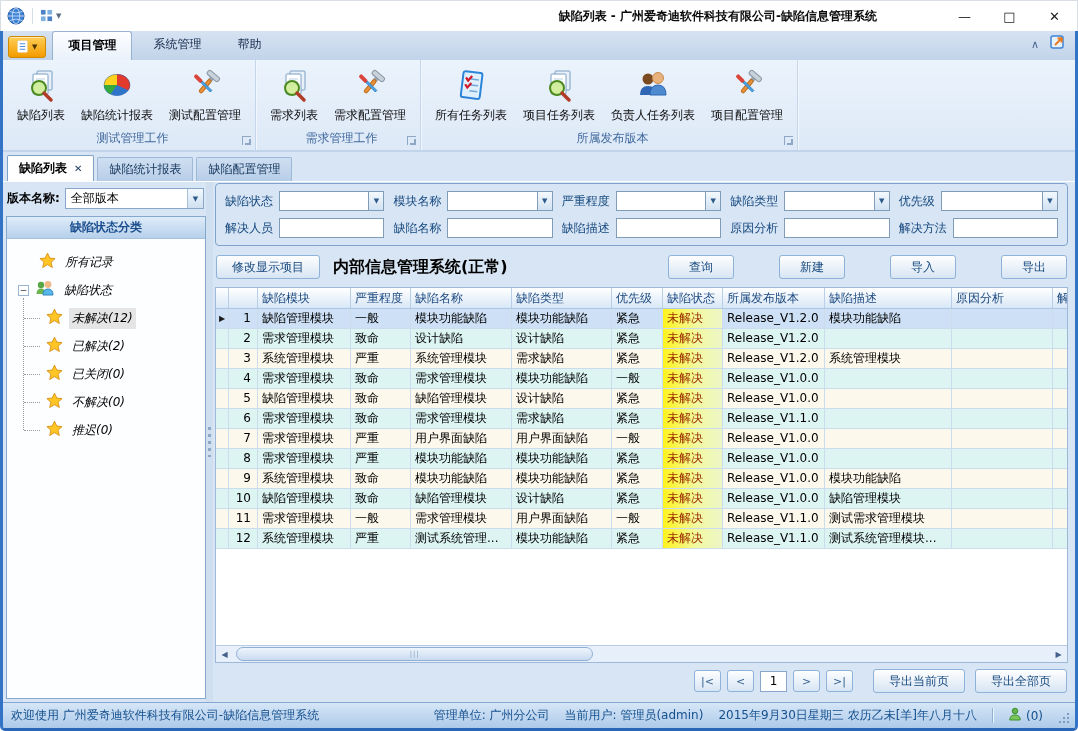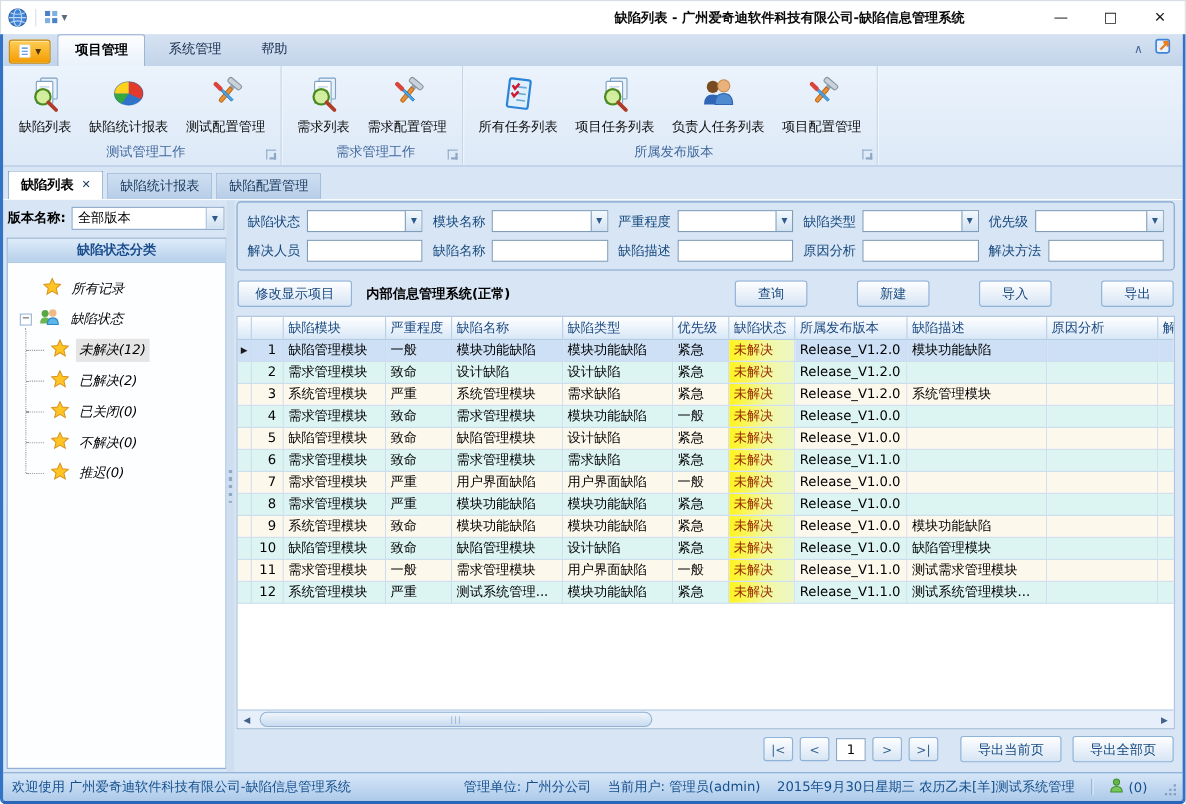--- a/index.html
+++ b/index.html
@@ -96,21 +96,21 @@
   .fcombo .val { flex:1; }
   .fcombo .dd { width:15px; background:linear-gradient(#f3f9fe,#d2e2f2); border-left:1px solid #7f9db9;
                 display:flex; align-items:center; justify-content:center; font-size:7px; color:#2d5a8a; }
   .finput { flex:1; height:20px; border:1px solid #7f9db9; background:#fff; font-size:12px; padding:0 4px; min-width:0;
             font-family:inherit; }
 
   
   .toolbar { display:flex; align-items:center; gap:13px; padding:9px 1px 8px; }
   .btn { height:24px; background:linear-gradient(#fefeff,#d7e5f4); border:1px solid #8fb2d8; border-radius:3px;
          color:#17497f; font-size:12px; padding:0 15px; font-family:inherit; white-space:nowrap; }
-  .systitle { font-size:12px; font-weight:bold; color:#000; white-space:nowrap; }
+  .systitle { font-size:16px; font-weight:bold; color:#000; white-space:nowrap; }
   .actions { margin-left:auto; display:flex; gap:13px; }
   .actions .btn { min-width:66px;margin-left:32px; }
 
   
   .grid { flex:1; border:1px solid #9db8d8; background:#fff; display:flex; flex-direction:column; overflow:hidden; }
   .ghead { flex:0 0 21px; display:flex; background:linear-gradient(#ffffff,#d8e7f7); border-bottom:1px solid #afc7e1; overflow:hidden; }
   .hcell { flex:0 0 auto; border-right:1px solid #b9cfe6; font-size:12px; color:#1c4a80; padding:0 4px;
            display:flex; align-items:center; white-space:nowrap; overflow:hidden; }
   .grow { flex:0 0 21px; display:flex; overflow:hidden; }
   .cell { flex:0 0 auto; border-right:1px solid #cbdded; border-bottom:1px solid #cbdded; font-size:12px; color:#000;
@@ -734,21 +734,21 @@
           </div>
         </div>
 
       </div>
     </div>
 
     <div class="statusbar">
       <span class="sb-left">欢迎使用 广州爱奇迪软件科技有限公司-缺陷信息管理系统</span>
       <span>管理单位: 广州分公司</span>
       <span>当前用户: 管理员(admin)</span>
-      <span>2015年9月30日星期三 农历乙未[羊]测试系统管理</span>
+      <span>2015年9月30日星期三 农历乙未[羊]年八月十八</span>
       <span class="sb-sep"></span>
       <span class="sb-user">
         <span><svg viewBox="0 0 14 14" width="14" height="14">
               <circle cx="7" cy="4" r="2.8" fill="#65b54c" stroke="#3f8f2e"></circle>
               <path d="M1.8 13 q0 -5 5.2 -5 q5.2 0 5.2 5 z" fill="#79c75c" stroke="#3f8f2e"></path>
             </svg></span>
         <span>(0)</span>
       </span>
       <span class="sgrip"><svg width="12" height="12" viewBox="0 0 12 12">
             <g fill="#7e9cc0">

